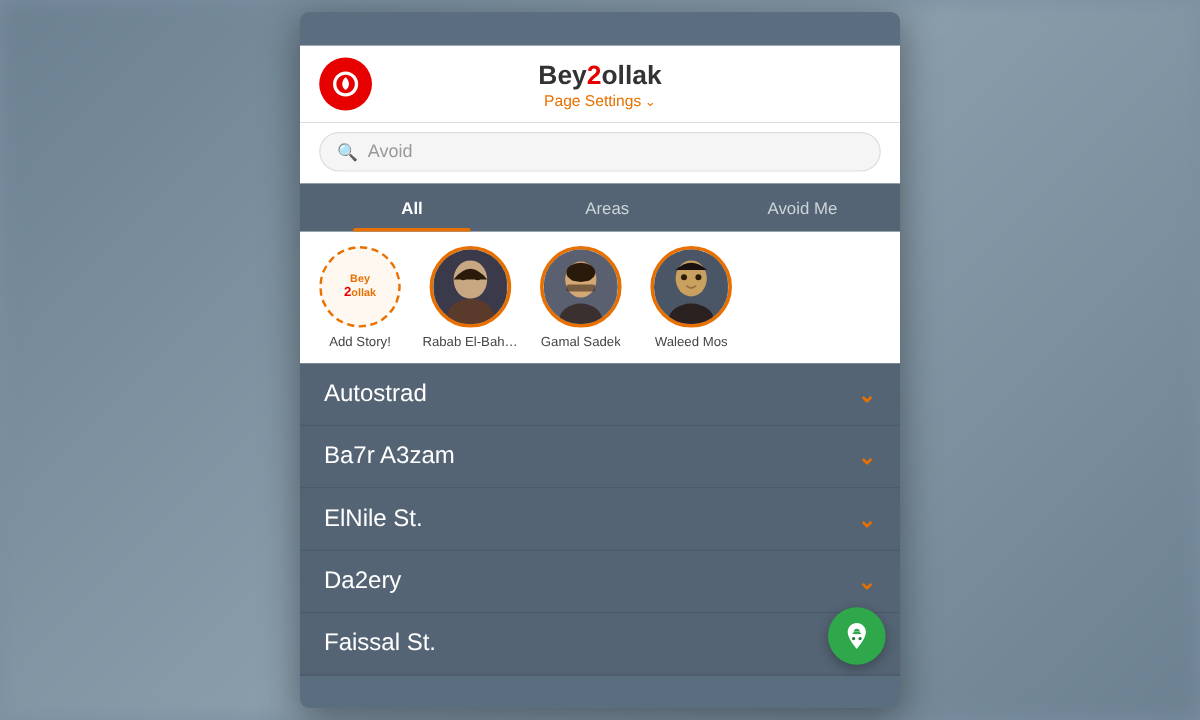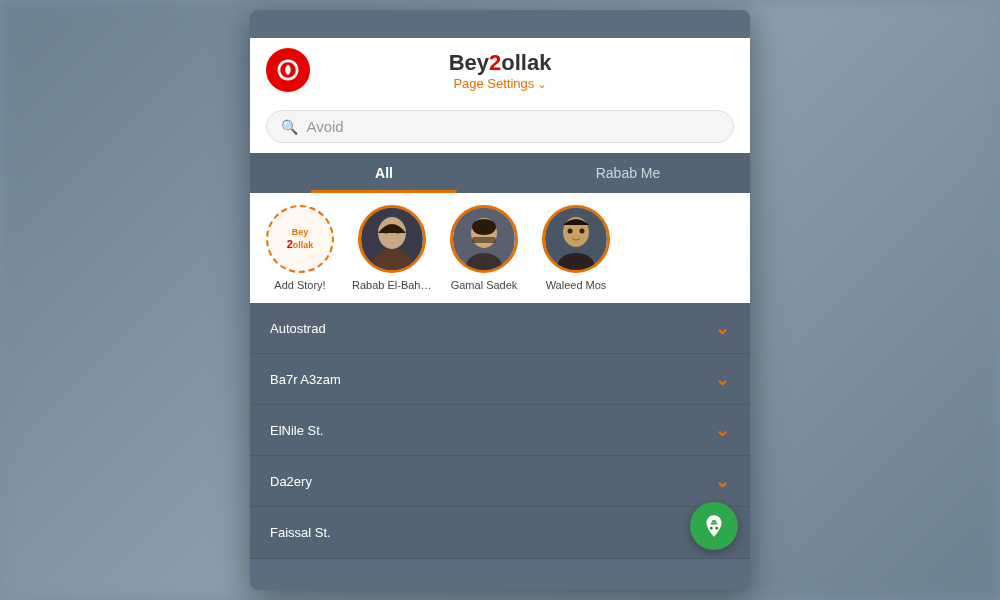--- a/index.html
+++ b/index.html
@@ -229,21 +229,21 @@
       display: flex;
       align-items: center;
       justify-content: space-between;
       padding: 14px 20px;
       border-bottom: 1px solid #4a5a6a;
       cursor: pointer;
       background: #546474;
     }
 
     .list-item-text {
-      font-size: 13px;
+      font-size: 20px;
       color: #ffffff;
       font-weight: 500;
     }
 
     .chevron {
       color: #e87000;
       font-size: 18px;
       font-weight: 700;
     }
 
@@ -300,21 +300,24 @@
       <span class="search-icon-span">🔍</span>
       <span class="search-input-text">Avoid</span>
     </div>
   </div>
 
   <div class="tabs-row">
     <div class="tab-item active">
       <span>All</span>
     </div>
     <div class="tab-item">
-      <span>Rabab Me</span>
+      <span>Areas</span>
+    </div>
+    <div class="tab-item">
+      <span>Avoid Me</span>
     </div>
   </div>
 
   <div class="stories-row">
 
     <div class="story-item">
       <div class="story-avatar add-story">
         <div class="logo-inner">
           Bey<br><span style="color:#e60000;font-size:11px;">2</span>ollak
         </div>

